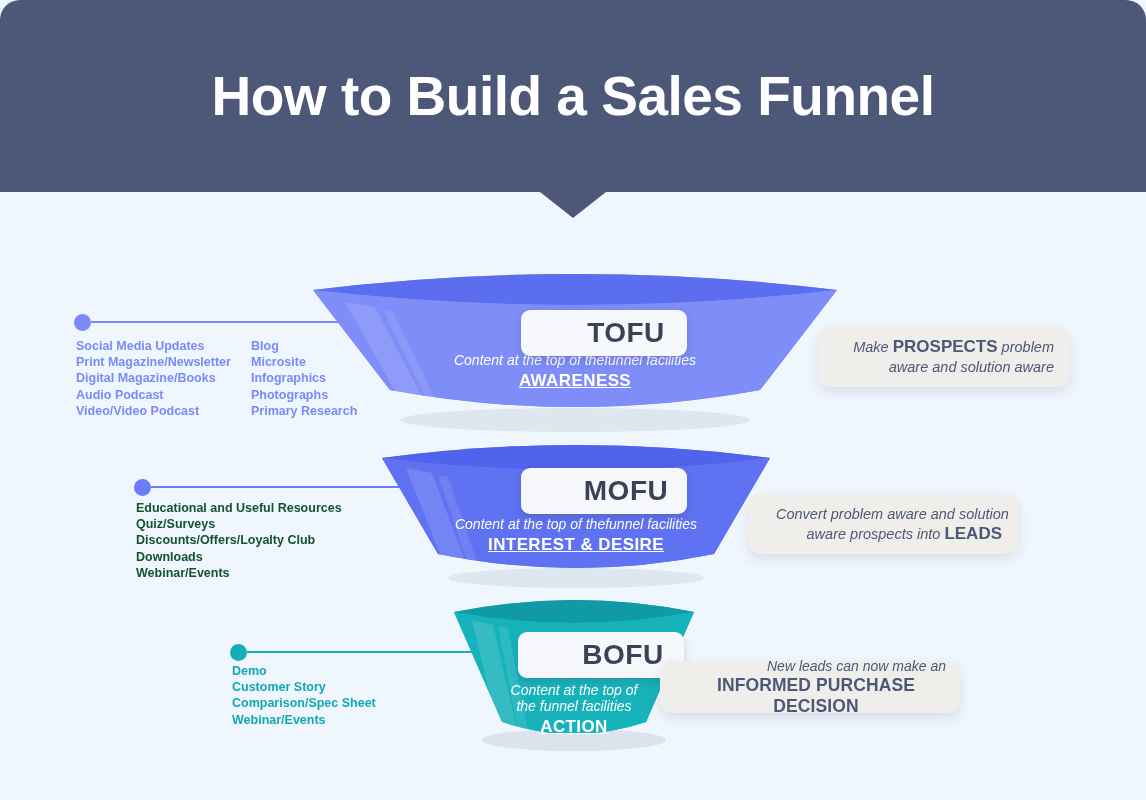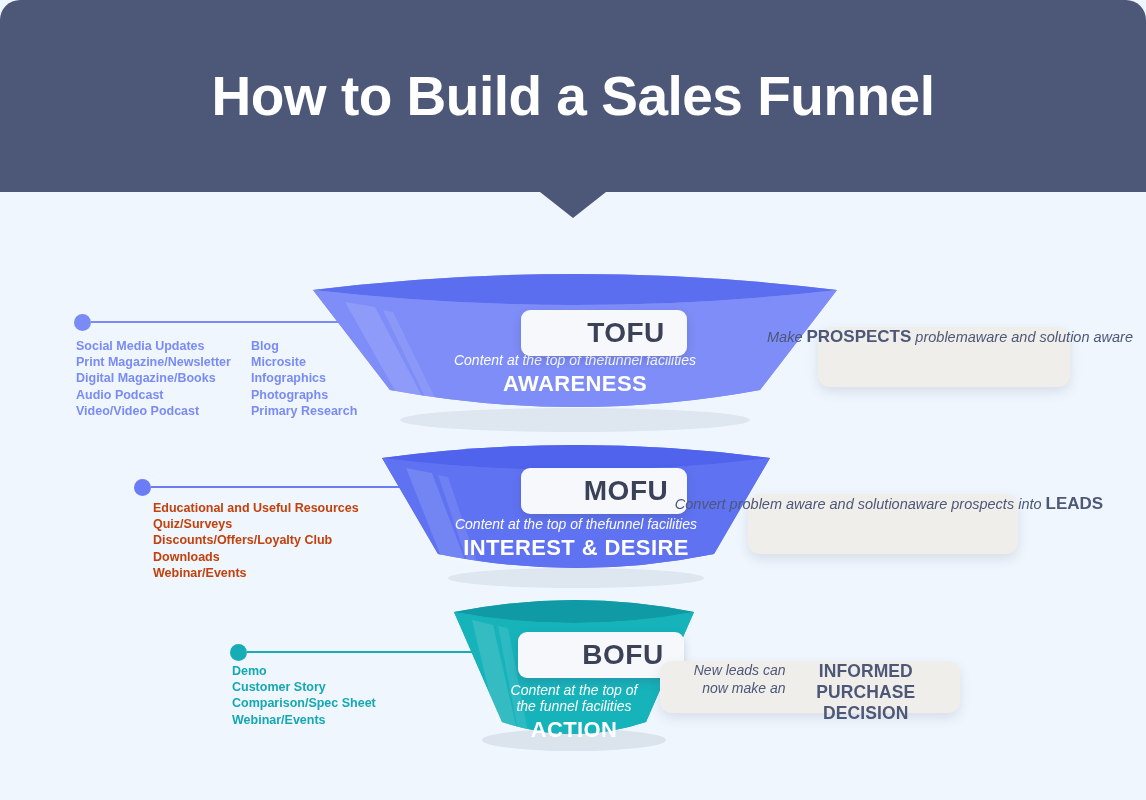--- a/index.html
+++ b/index.html
@@ -124,24 +124,25 @@
     color: #ffffff;
     pointer-events: none;
   }
   .funnel-sub {
     font-style: italic;
     font-size: 14px;
     line-height: 16px;
     white-space: pre-line;
   }
   .funnel-main {
-    font-size: 22px;
+    font-size: 17px;
     font-weight: bold;
     letter-spacing: 0.4px;
     margin-top: 3px;
+    text-decoration: underline;
   }
 
   
   .chip {
     position: absolute;
     background: #f6f8fb;
     border-radius: 9px;
     display: flex;
     align-items: center;
     justify-content: center;
@@ -153,21 +154,21 @@
     padding-left: 44px;
   }
 
   
   .callout {
     position: absolute;
     background: #f0eeeb;
     border-radius: 12px;
     box-shadow: 0 5px 12px rgba(60,70,110,0.13);
     display: flex;
-    flex-direction: row;
+    flex-direction: column;
     justify-content: center;
     color: #4d5878;
     box-sizing: border-box;
   }
   .callout-line {
     white-space: nowrap;
   }
   .callout .em {
     font-style: normal;
     font-weight: bold;
@@ -288,21 +289,21 @@
   </div>
 
   <div class="stage">
 
     <div class="connector" style="left:134px; top:478px; width:412px;">
       <div class="connector-dot" style="background:#6b7cf6;"></div>
       <div class="connector-line" style="background:#6b7cf6;"></div>
     </div>
 
     <div class="stage-lists" style="left:136px; top:500px;">
-      <ul class="stage-list" style="color:#c2410c;margin-left:17px;">
+      <ul class="stage-list" style="color:#14532d;">
         <li>Educational and Useful Resources</li>
         <li>Quiz/Surveys</li>
         <li>Discounts/Offers/Loyalty Club</li>
         <li>Downloads</li>
         <li>Webinar/Events</li>
       </ul>
     </div>
 
     <div class="funnel" style="left:376px; top:444px; width:400px; height:135px;">
       <svg width="400" height="138" viewBox="0 0 400 138">

